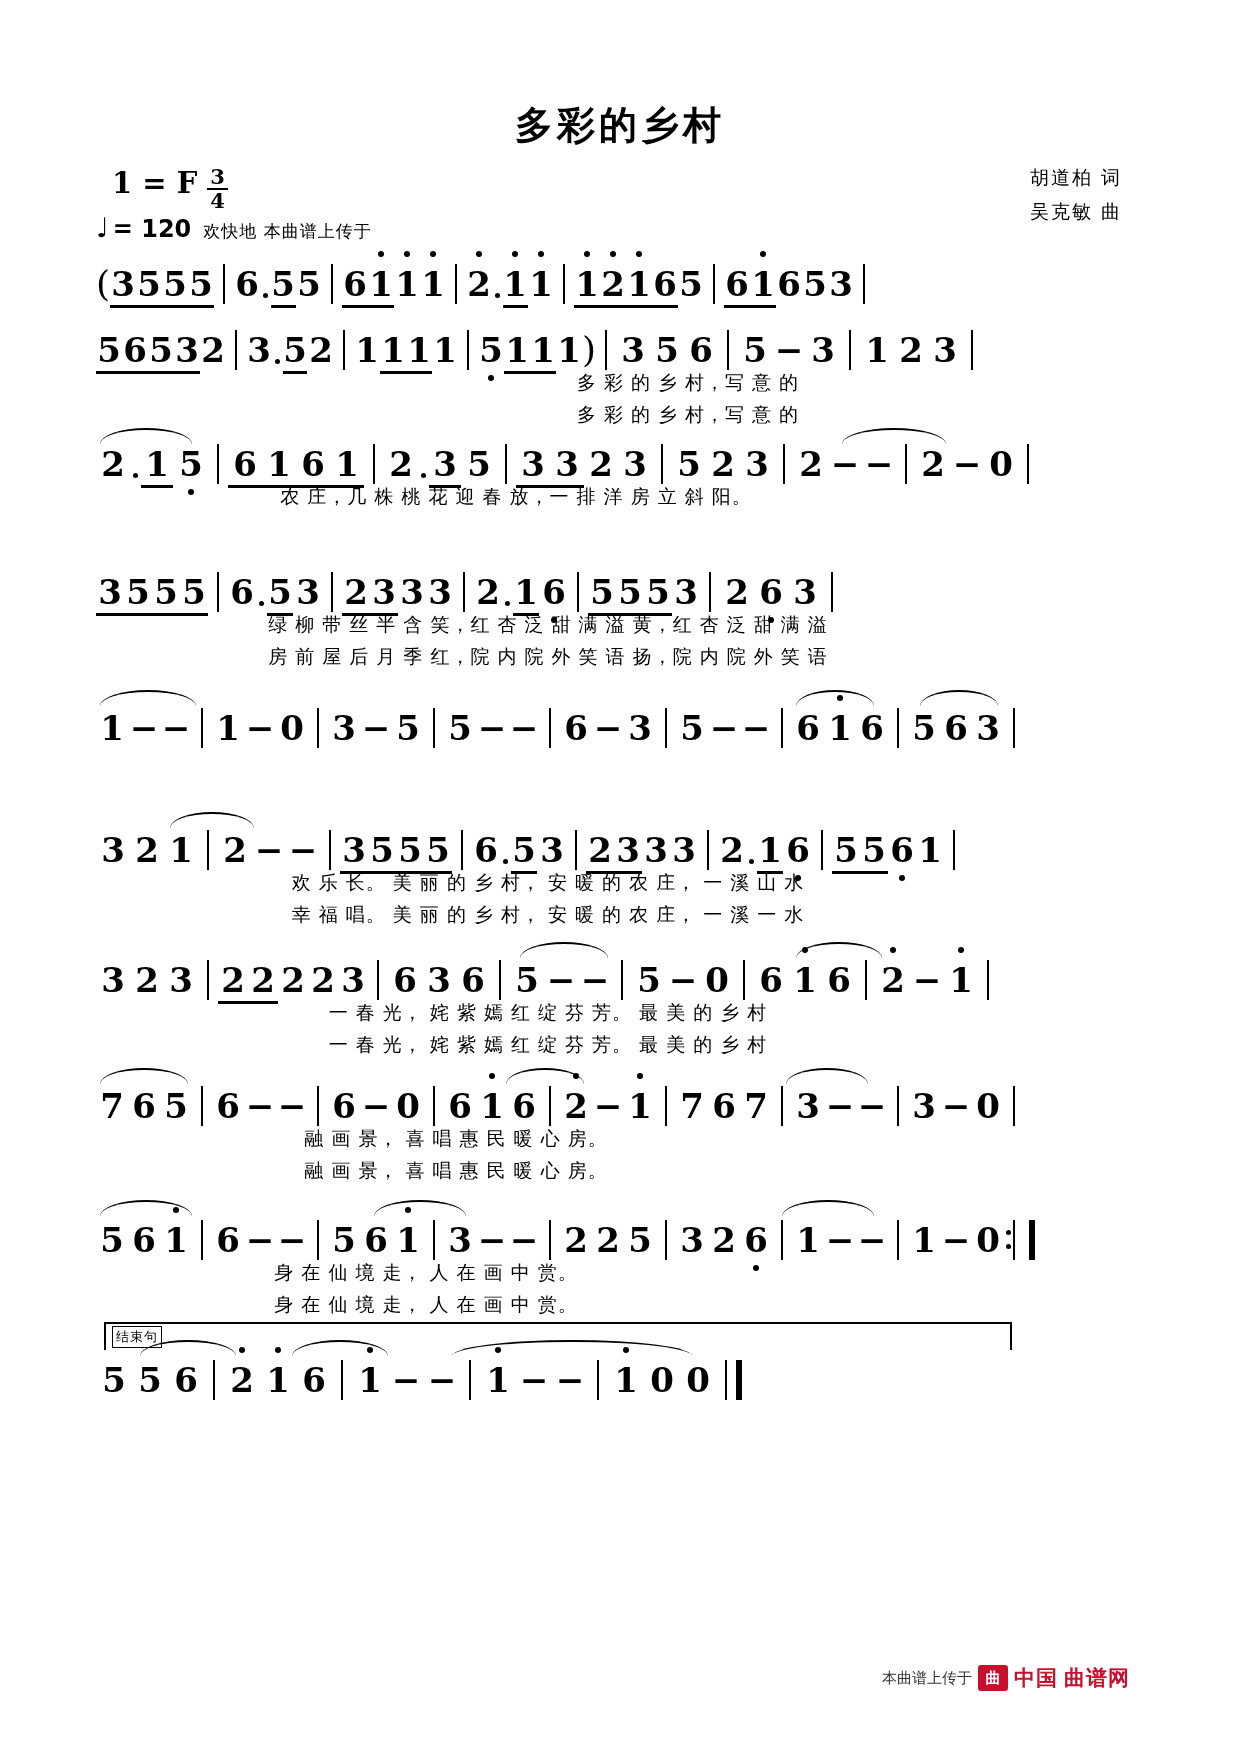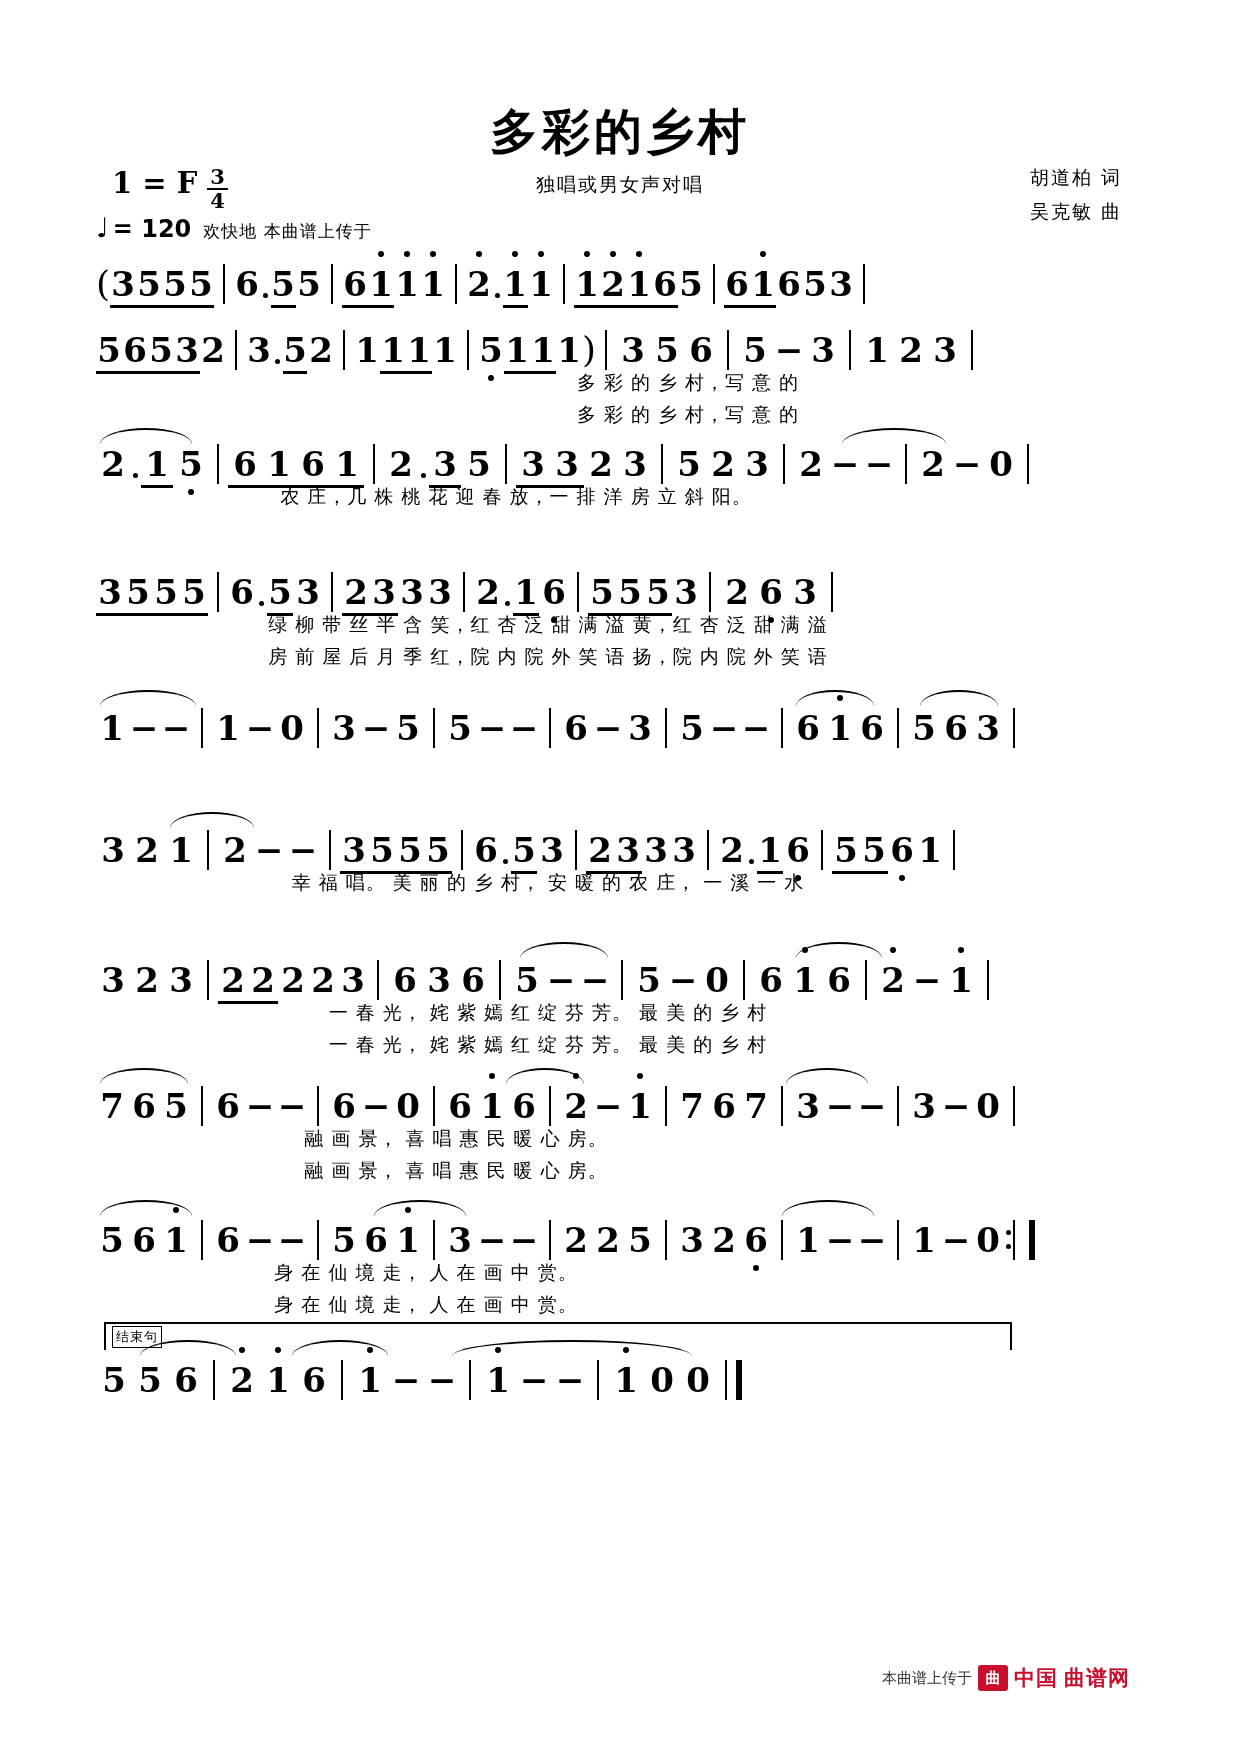--- a/index.html
+++ b/index.html
@@ -11,21 +11,21 @@
     position:relative;
     overflow:hidden;
   }
   .page{position:relative;width:1240px;height:1754px;}
 
   
   .title{
     position:absolute;top:100px;left:0;width:1240px;
     text-align:center;
     font-family:"DejaVu Sans", sans-serif;
-    font-weight:bold;font-size:48px;letter-spacing:4px;
+    font-weight:bold;font-size:38px;letter-spacing:4px;
   }
   .subtitle{
     position:absolute;top:172px;left:0;width:1240px;
     text-align:center;
     font-family:"DejaVu Sans", sans-serif;
     font-size:19px;letter-spacing:2px;
   }
   .credits{
     position:absolute;top:160px;right:118px;
     text-align:right;
@@ -148,21 +148,20 @@
   }
   .footer .brand{color:#c8102e;font-size:21px;font-weight:bold;letter-spacing:1px;}
   .footer .brand2{color:#c8102e;font-size:21px;font-weight:bold;letter-spacing:1px;}
 </style>
 </head>
 <body>
 
 <div class="page">
 
   <div class="title">多彩的乡村</div>
-  <div class="subtitle">独唱或男女声对唱</div>
 
   <div class="credits">
     <div>胡道柏 词</div>
     <div>吴克敏 曲</div>
   </div>
 
   <div class="keysig">
     <span>1 = F</span>
     <span class="frac">
       <span class="num">3</span>
@@ -412,20 +411,23 @@
       <span class="n" style="width:28px"><span class="g">1</span><span class="beam1"></span></span>
       <span class="n" style="width:28px"><span class="g">6<i class="dotdn"></i></span></span>
       <span class="bar"></span>
       <span class="n" style="width:28px"><span class="g">5</span><span class="beam1" style="left:0;right:-28px"></span></span>
       <span class="n" style="width:28px"><span class="g">5</span></span>
       <span class="n" style="width:28px"><span class="g">6<i class="dotdn"></i></span></span>
       <span class="n" style="width:28px"><span class="g">1</span></span>
       <span class="bar"></span>
     </div>
     <div class="lyricrow">
+      <span class="ly" style="left:452px">欢 乐 长。 美 丽 的 乡 村， 安 暖 的 农 庄， 一 溪 山 水</span>
+    </div>
+    <div class="lyricrow">
       <span class="ly" style="left:452px">幸 福 唱。 美 丽 的 乡 村， 安 暖 的 农 庄， 一 溪 一 水</span>
     </div>
   </div>
 
   <div class="system" style="top:948px;">
     <div class="noterow">
       <span class="n" style="width:34px"><span class="g">3</span></span>
       <span class="n" style="width:34px"><span class="g">2</span></span>
       <span class="n" style="width:34px"><span class="g">3</span></span>
       <span class="bar"></span>

